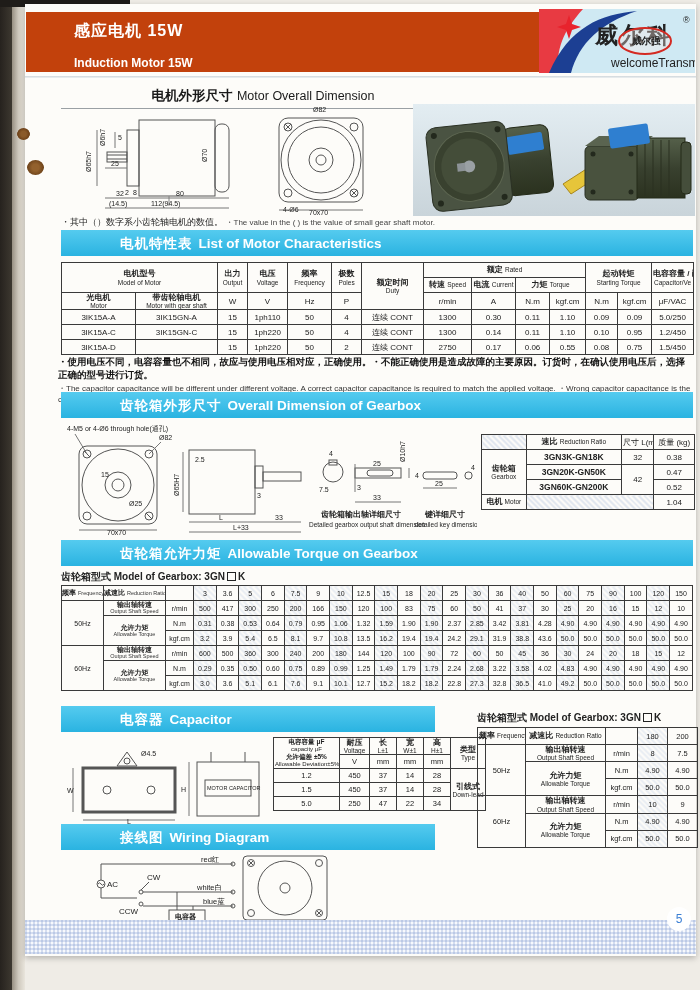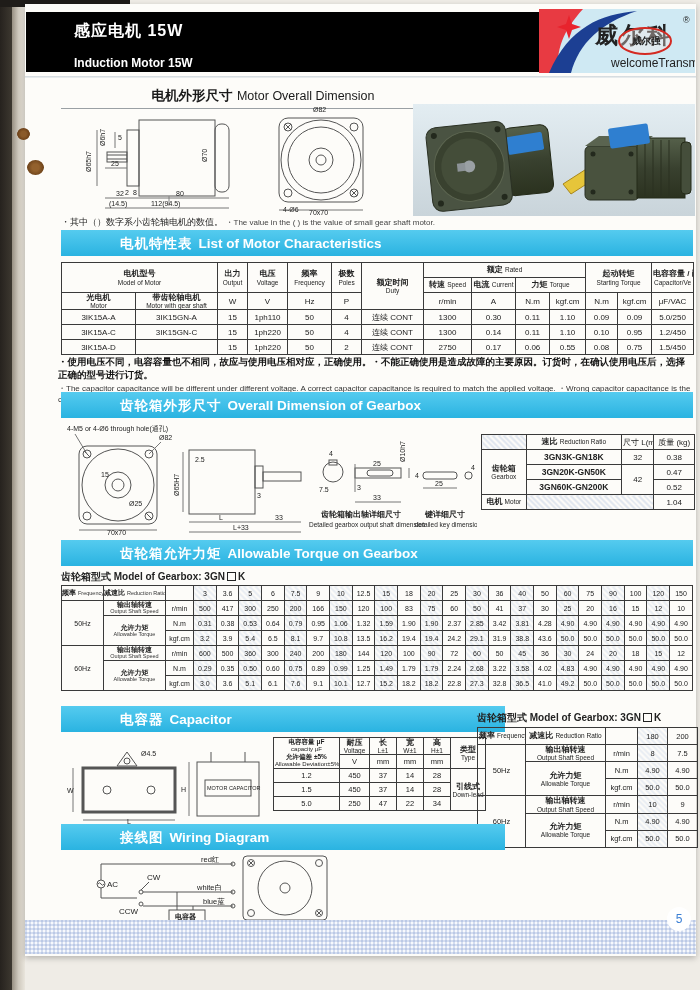--- a/index.html
+++ b/index.html
@@ -7,36 +7,36 @@
   body { position:relative; font-family:"Liberation Sans", sans-serif; background:#efece6; overflow:hidden; color:#222; }
   .edge-dark { position:absolute; left:0; top:0; width:12px; height:990px; background:linear-gradient(90deg,#26221e,#3d3830); }
   .edge-grad { position:absolute; left:12px; top:0; width:13px; height:990px; background:linear-gradient(90deg,#978f82,#cfc9be,#e9e5dc); }
   .top-sliver { position:absolute; left:0; top:0; width:130px; height:7px; background:#1f1c19; }
   .page { position:absolute; left:25px; top:4px; width:671px; height:952px; background:#fdfcf9; box-shadow:0 2px 6px rgba(0,0,0,.25); }
   .stain { position:absolute; border-radius:50%; }
   .stain.s1 { left:-8px; top:124px; width:13px; height:12px; background:radial-gradient(circle,#8a5a2a 30%,#6b3f17 70%, transparent 75%); }
   .stain.s2 { left:2px; top:156px; width:17px; height:15px; background:radial-gradient(circle,#93612d 30%,#6e431a 72%, transparent 78%); }
 
   
-  .banner { position:absolute; left:1px; top:8px; width:669px; height:60px; background:#000000; }
+  .banner { position:absolute; left:1px; top:8px; width:669px; height:60px; background:#c2410c; }
   .banner-titles { position:absolute; left:48px; top:9px; color:#fff; }
   .banner-cn { font-size:16px; font-weight:bold; letter-spacing:1px; }
   .banner-en { font-size:12px; font-weight:bold; margin-top:14px; }
   .logo-area { position:absolute; right:0; top:-3px; width:156px; height:64px; background:#cfe9f3; }
   .divider { position:absolute; left:0px; top:72px; width:671px; height:2px; background:linear-gradient(180deg,#cfd6da,#eef1f2); }
 
   
   .sec1-head { position:absolute; left:36px; top:82px; border-bottom:1px solid #9aa0a4; width:404px; padding-bottom:3px;text-align:center; }
   .h-cn { font-size:13.5px; font-weight:bold; color:#1a1a1a; }
   .h-en { font-size:12.5px; color:#1a1a1a; }
   .bar { position:absolute; left:36px; height:26px; background:linear-gradient(180deg,#55cbef,#2ab3e1); color:#fff; line-height:26px; padding-left:12px; }
   .bar .b-cn { font-size:13.5px; font-weight:bold; letter-spacing:1px;margin-left:47px; }
   .bar .b-en { font-size:13.5px; font-weight:bold; margin-left:6px; }
   .bar.w-full { width:632px; }
-  .bar.w-half { width:444px; }
+  .bar.w-half { width:374px; }
 
   .prod-head { position:absolute; left:380px; top:83px; width:292px; text-align:center; white-space:nowrap; }
   .prod-head .p-cn { font-size:14px; font-weight:bold; }
   .prod-head .p-en { font-size:13.5px; }
   .prod-head .p-w { font-size:21px; font-weight:bold; letter-spacing:0.5px; }
 
   .note-small { position:absolute; left:36px; top:212px; font-size:9px; color:#222; }
   .note-small .en { color:#444; font-size:8px; }
 
   

